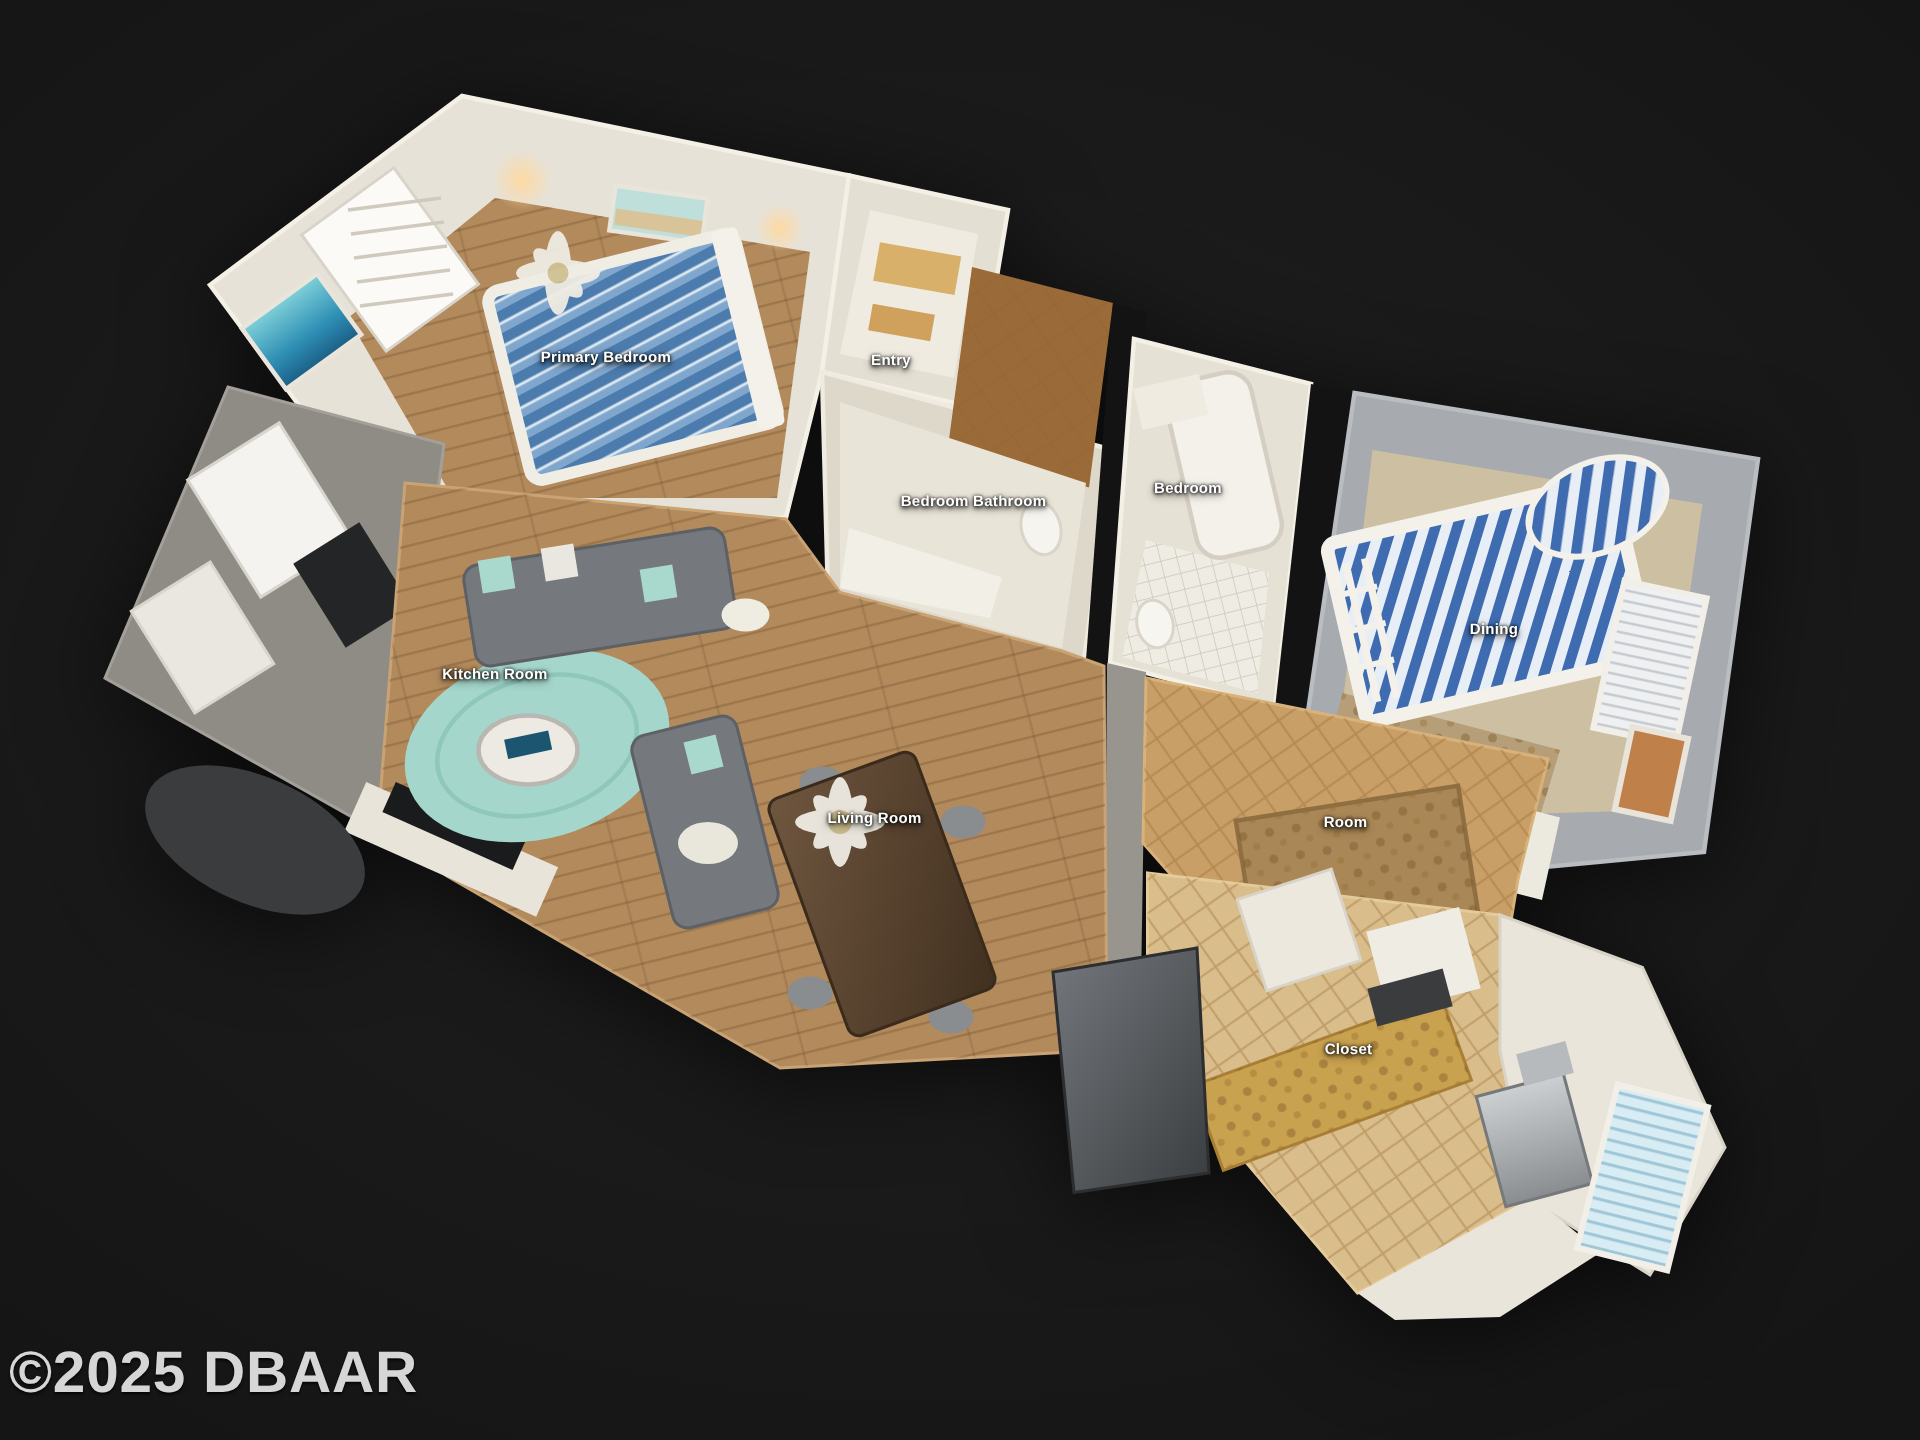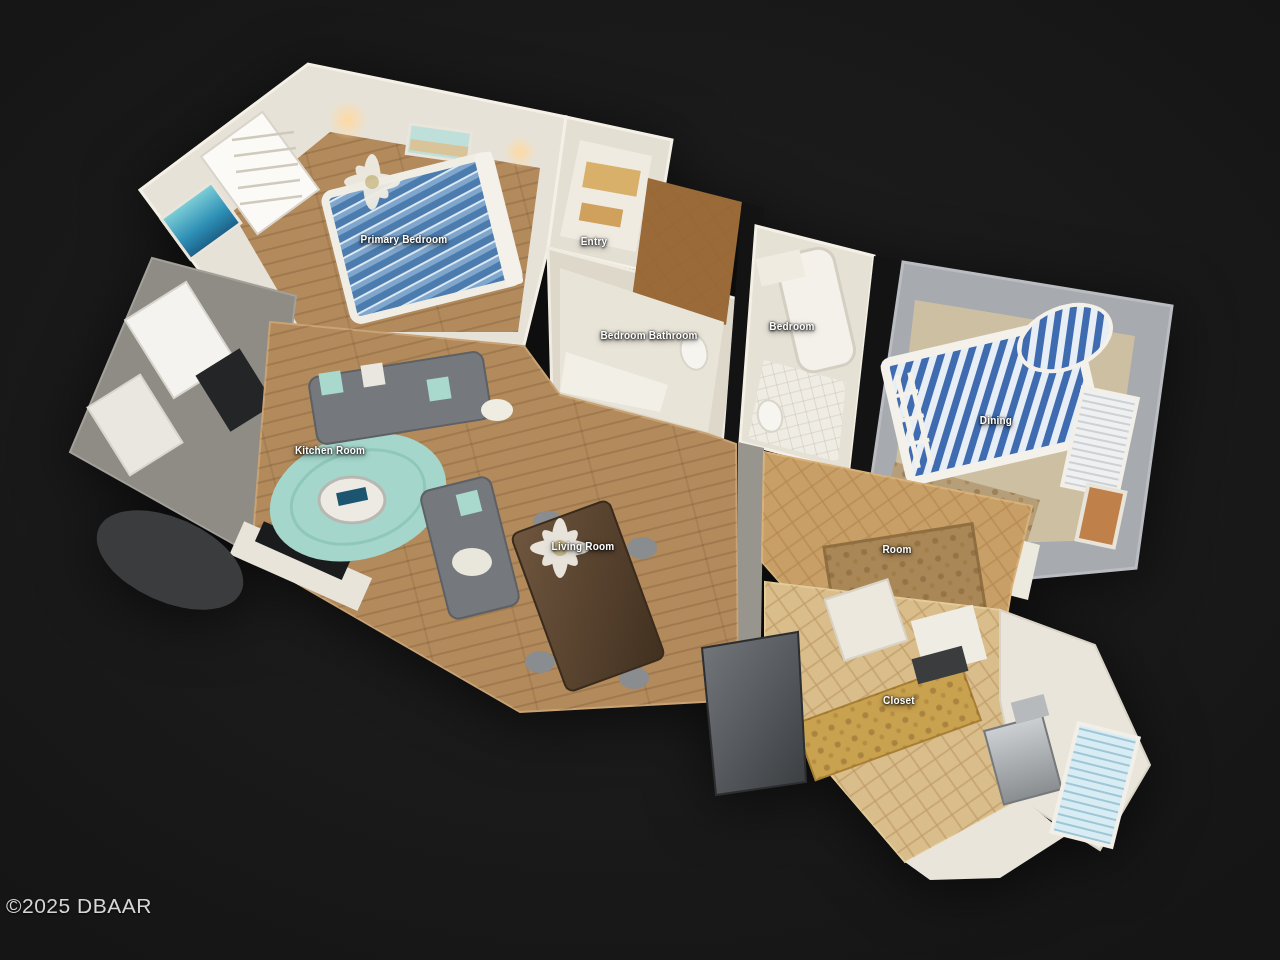--- a/index.html
+++ b/index.html
@@ -11,21 +11,21 @@
   .plan{position:absolute;left:0;top:0;filter:drop-shadow(0 10px 30px rgba(0,0,0,0.6));}
   .room-label{
     position:absolute;transform:translate(-50%,-50%);
     color:#ffffff;font-size:10px;font-weight:600;letter-spacing:0.2px;white-space:nowrap;
     text-shadow:0 1px 3px rgba(0,0,0,0.95), 0 0 2px rgba(0,0,0,0.85), 0 2px 6px rgba(0,0,0,0.6);
     pointer-events:none;
     text-align:center;
   }
   .watermark{
     position:absolute;left:6px;top:894px;
-    color:#d6d6d6;font-size:21px;font-weight:400;letter-spacing:0.5px;
+    color:#d6d6d6;font-size:39px;font-weight:700;letter-spacing:0.5px;
     text-shadow:0 1px 2px rgba(0,0,0,0.8);
   }
 </style>
 </head>
 <body>
 
 <div class="stage">
 
   <svg class="plan" width="1280" height="960" viewBox="0 0 1280 960">
     <defs>

